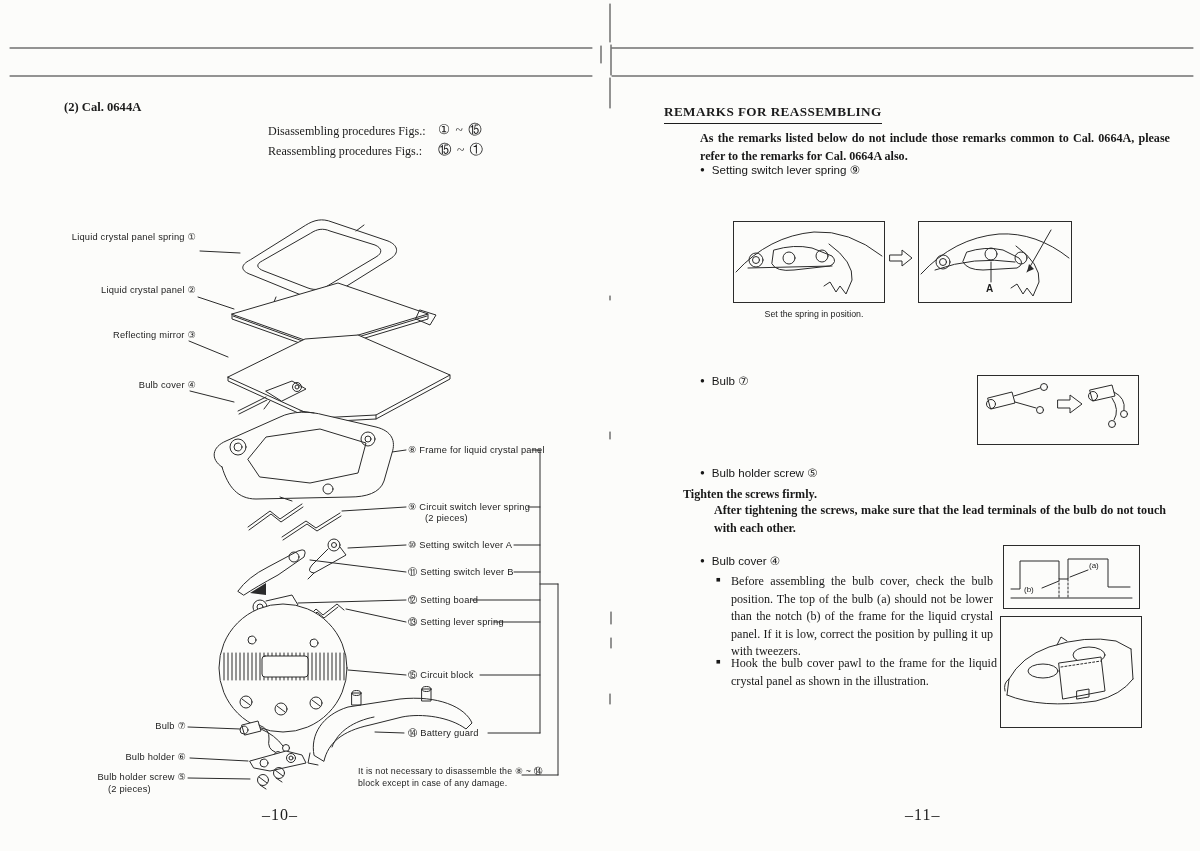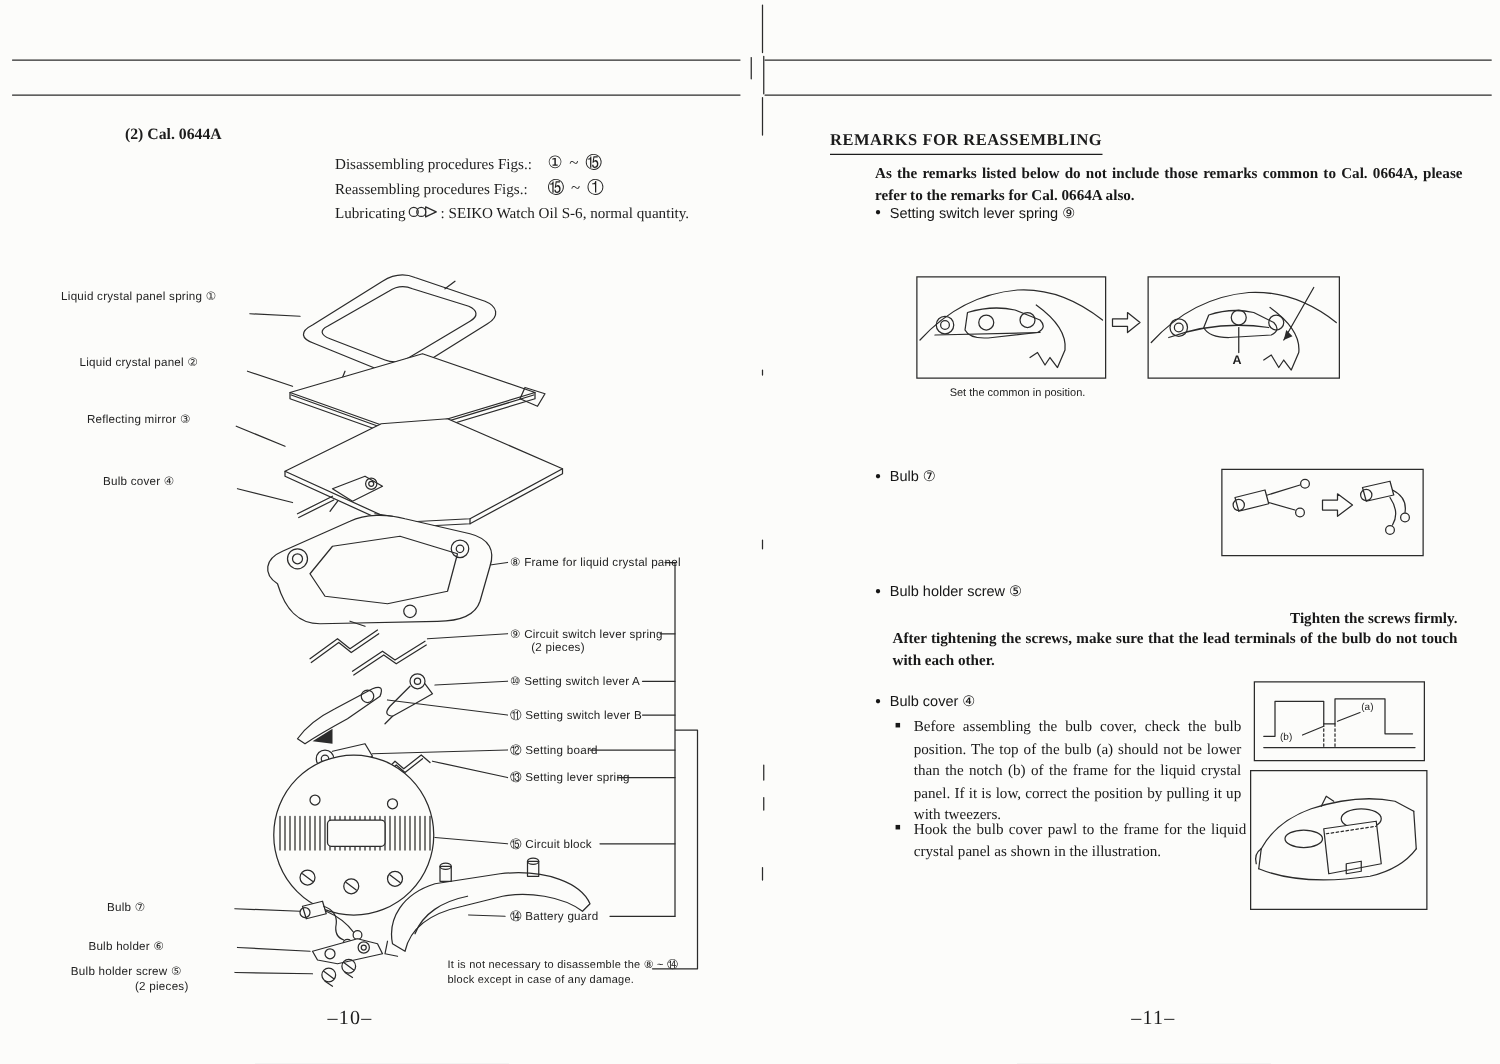--- a/index.html
+++ b/index.html
@@ -6,32 +6,32 @@
   .sheet{position:relative;width:1200px;height:851px;background:#fcfcfa;overflow:hidden;
          font-family:"Liberation Serif",serif;color:#1c1c1c;}
   .abs{position:absolute;}
   svg.draw path, svg.draw line, svg.draw circle, svg.draw ellipse, svg.draw polygon, svg.draw rect, svg.draw polyline{
       stroke:#2b2b2b;fill:none;stroke-width:1;stroke-linecap:round;stroke-linejoin:round;}
   svg.draw .wfill{fill:#fcfcfa;}
   svg.draw .kfill{fill:#2b2b2b;stroke:none;}
   svg.draw text{stroke:none;fill:#1c1c1c;font-family:"Liberation Sans",sans-serif;}
   .plabel{position:absolute;font-family:"Liberation Sans",sans-serif;font-size:9.3px;
           letter-spacing:.2px;white-space:nowrap;color:#222;}
-  .leftcol{text-align:center;width:170px;}
+  .leftcol{text-align:right;width:170px;}
   .serifbody{position:absolute;font-size:12.1px;line-height:1.48;text-align:justify;color:#181818;font-weight:bold;}
   .sectitle{position:absolute;font-family:"Liberation Sans",sans-serif;font-size:11.6px;color:#161616;}
   .sectitle .mk{font-size:8px;vertical-align:2px;margin-right:7px;}
   .caption{position:absolute;font-family:"Liberation Sans",sans-serif;font-size:8.8px;line-height:1.35;color:#222;}
   .ibox{position:absolute;border:1.1px solid #2b2b2b;background:#fcfcfa;}
   .pagenum{position:absolute;font-size:16px;letter-spacing:1px;color:#1c1c1c;}
   .subitem{position:absolute;font-size:12.1px;line-height:1.45;text-align:justify;color:#181818;}
   .subitem .sqmk{position:absolute;left:-15px;top:2px;font-size:7.5px;}
   .heading{position:absolute;font-weight:bold;font-size:13.2px;letter-spacing:.4px;
            border-bottom:1.2px solid #1c1c1c;padding-bottom:3px;}
-  .ptitle{position:absolute;font-weight:bold;font-size:12.6px;margin-left:36px;}
+  .ptitle{position:absolute;font-weight:bold;font-size:12.6px;}
   .procrow{position:absolute;font-size:12.1px;}
   .procrange{position:absolute;font-size:13.5px;letter-spacing:1px;}
   .alabel{position:absolute;font-family:"Liberation Sans",sans-serif;font-weight:bold;font-size:10px;}
 </style>
 </head>
 <body>
 
 <div class="sheet">
 
   <svg class="abs draw" style="left:0;top:0" width="1200" height="851" viewBox="0 0 1200 851">
@@ -43,27 +43,20 @@
   </svg>
 
   <div class="ptitle" style="left:64px;top:100px">(2)  Cal. 0644A</div>
 
   <div class="procrow" style="left:268px;top:124px">Disassembling procedures Figs.:</div>
   <div class="procrange" style="left:438px;top:121px">① ~ ⑮</div>
 
   <div class="procrow" style="left:268px;top:144px">Reassembling procedures Figs.:</div>
   <div class="procrange" style="left:438px;top:141px">⑮ ~ ①</div>
 
-  <div class="procrow" style="left:268px;top:163px">
-    <span>Lubricating</span><svg class="draw" width="26" height="11" viewBox="0 0 26 11" style="vertical-align:-1px;margin:0 1px;">
-        <circle cx="6" cy="5.5" r="3.6"></circle>
-        <circle cx="12" cy="5.5" r="3.6"></circle>
-        <polygon points="15.5,1.5 24,5.5 15.5,9.5"></polygon>
-      </svg><span>:  SEIKO Watch Oil S-6, normal quantity.</span>
-  </div>
 
   <svg class="abs draw" style="left:70px;top:215px" width="500" height="592" viewBox="0 0 500 592">
 
     <g>
       <path d="M130 36 L170 38"></path>
       <path d="M128 82 L164 94"></path>
       <path d="M119 126 L158 142"></path>
       <path d="M120 176 L164 187"></path>
       <path d="M118 512 L170 514"></path>
       <path d="M120 543 L178 546"></path>
@@ -258,21 +251,21 @@
         <circle cx="102" cy="36" r="6"></circle>
       <path d="M16 48 Q55 34 96 40"></path>
       <path d="M48 30 Q66 24 84 28 L100 36 Q106 42 98 46 L64 48 Q48 48 44 40 Z"></path>
       <path d="M132 8 L108 50"></path>
       <polygon class="kfill" points="108,50 110,42 115,47"></polygon>
       <path d="M72 40 L72 60"></path>
     </svg>
   </div>
   <div class="alabel" style="left:986px;top:283px">A</div>
 
-  <div class="caption" style="left:744px;top:309px;width:140px;text-align:center">Set the common in position.</div>
+  <div class="caption" style="left:744px;top:309px;width:140px;text-align:center">Set the spring in position.</div>
 
   <div class="sectitle" style="left:700px;top:374px">
     <span class="mk">●</span><span>Bulb ⑦</span>
   </div>
 
   <div class="ibox" style="left:977px;top:375px;width:160px;height:68px">
     <svg class="draw" width="160" height="68" viewBox="0 0 160 68">
       <polygon class="wfill" points="10,22 34,16 37,27 13,33"></polygon>
         <circle cx="13" cy="28" r="4.5"></circle>
       <path d="M36 20 L62 12"></path>
@@ -285,21 +278,21 @@
       <path d="M136 16 Q148 22 146 34"></path>
         <circle cx="146" cy="38" r="3.5"></circle>
       <path d="M134 22 Q142 34 136 44"></path>
         <circle cx="134" cy="48" r="3.5"></circle>
     </svg>
   </div>
 
   <div class="sectitle" style="left:700px;top:466px">
     <span class="mk">●</span><span>Bulb holder screw ⑤</span>
   </div>
-  <div class="serifbody" style="left:714px;top:486px;width:452px;text-align:right">Tighten the screws firmly.</div>
+  <div class="serifbody" style="left:683px;top:486px;width:452px;text-align:left">Tighten the screws firmly.</div>
   <div class="serifbody" style="left:714px;top:502px;width:452px">After tightening the screws, make sure that the lead terminals of the bulb do not touch with each other.</div>
 
   <div class="sectitle" style="left:700px;top:554px">
     <span class="mk">●</span><span>Bulb cover ④</span>
   </div>
 
   <div class="subitem" style="left:731px;top:573px;width:262px">
     <span class="sqmk">■</span>
     <span>Before assembling the bulb cover, check the bulb position. The top of the bulb (a) should not be lower than the notch (b) of the frame for the liquid crystal panel. If it is low, correct the position by pulling it up with tweezers.</span>
   </div>

